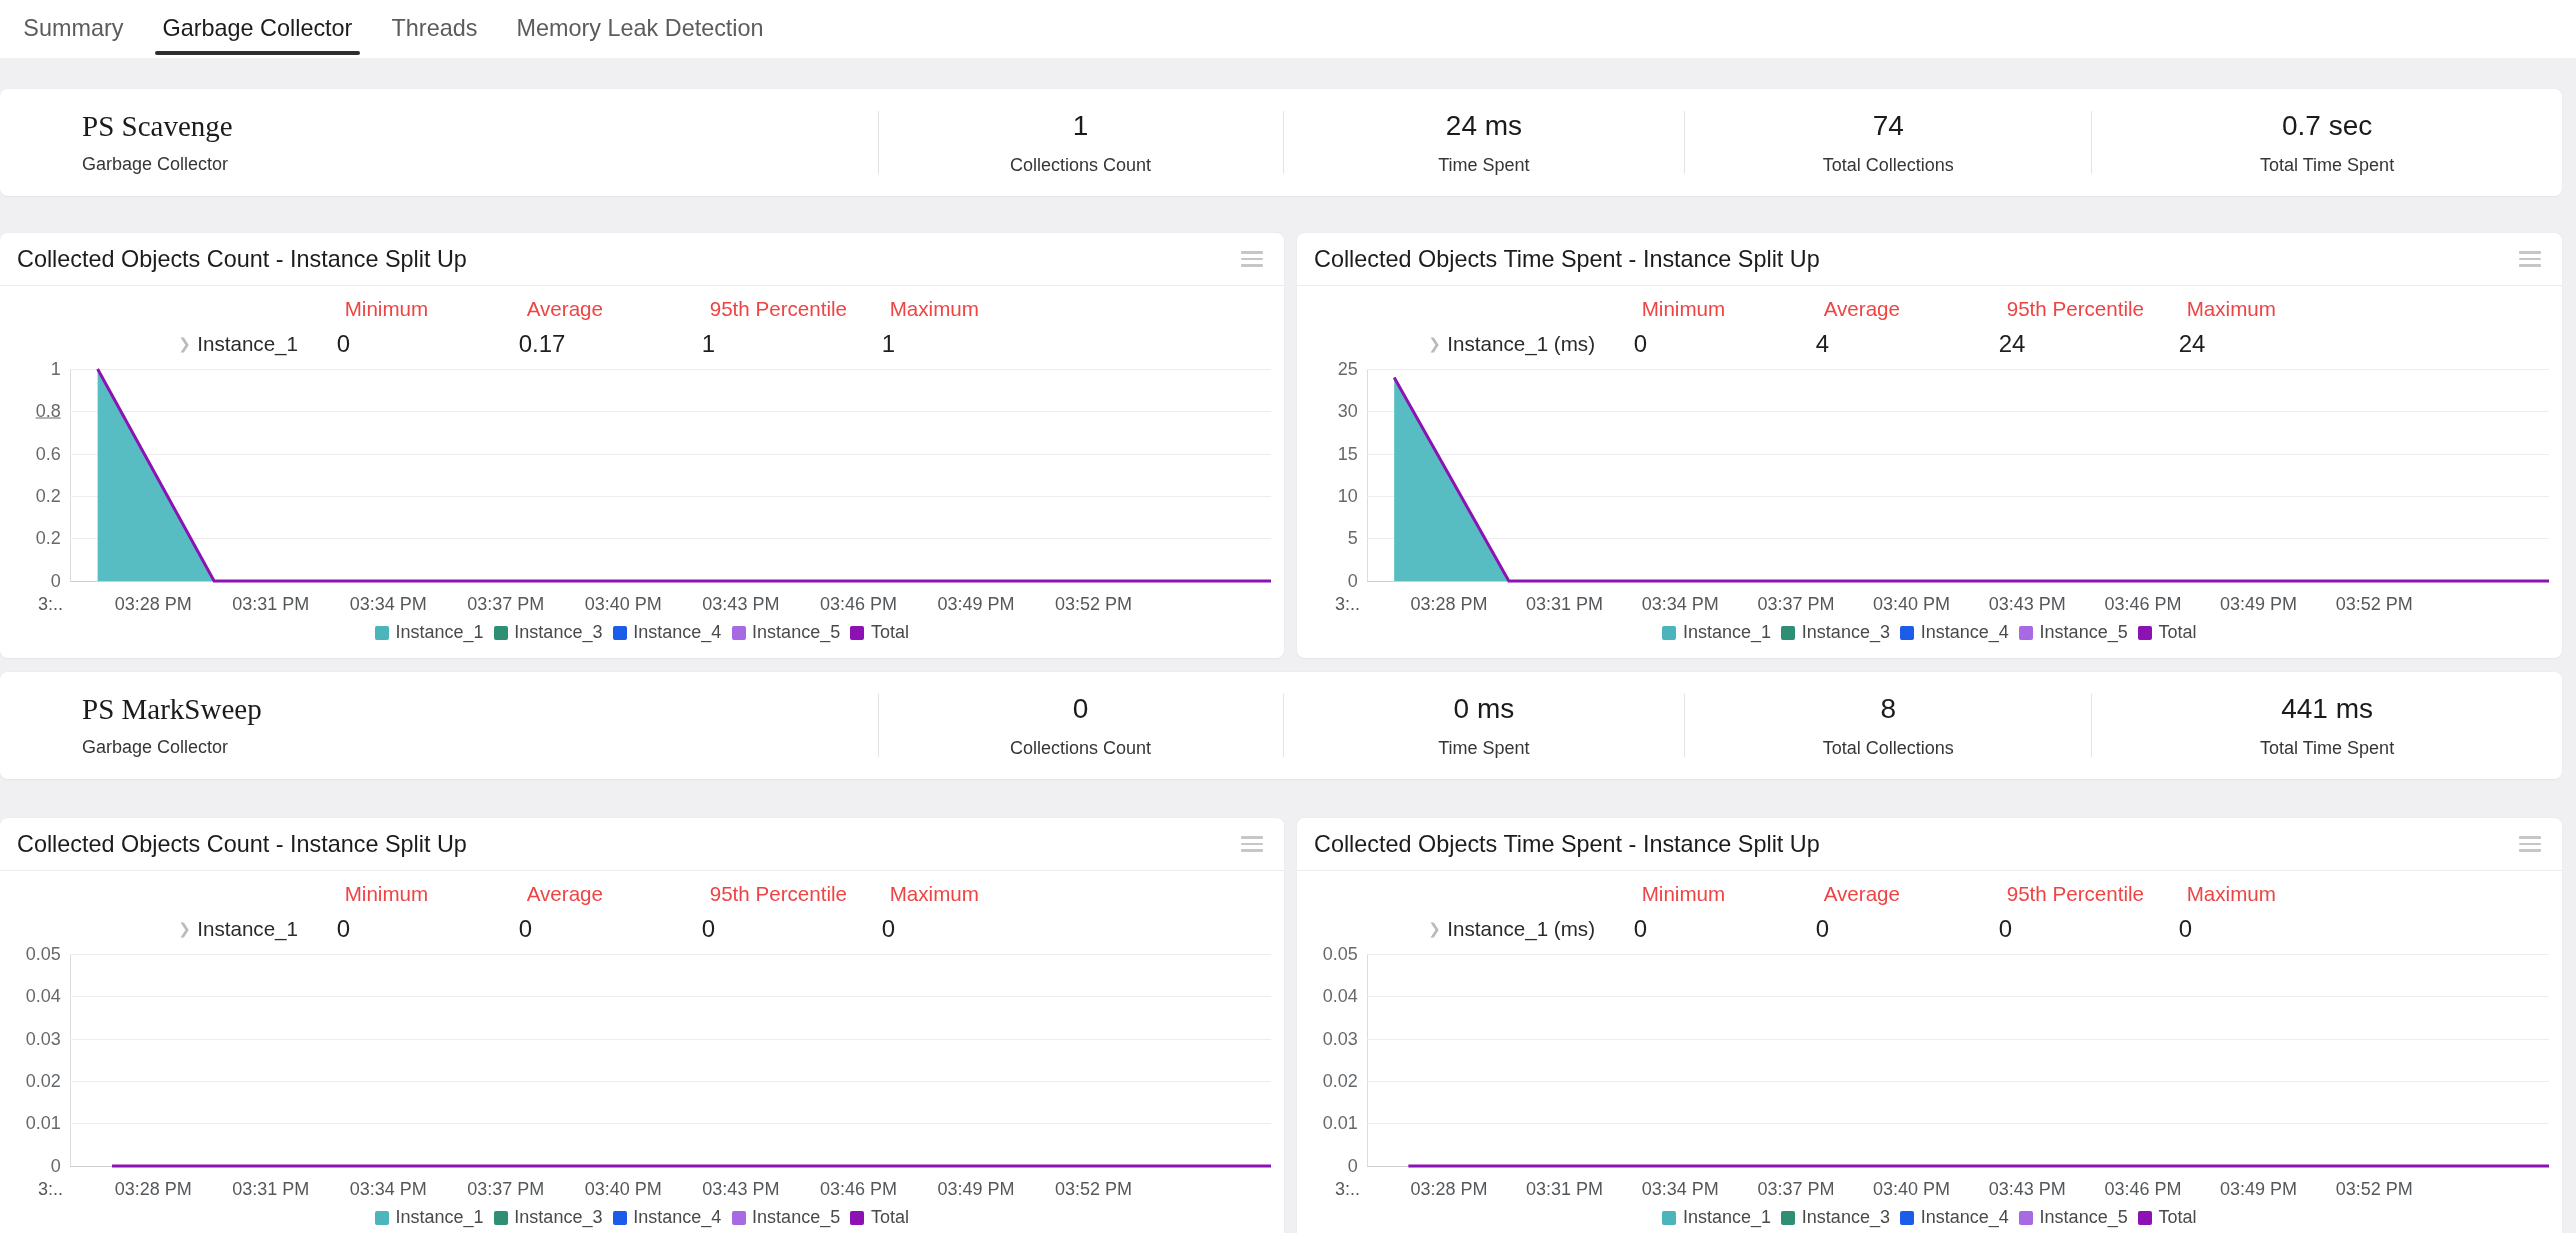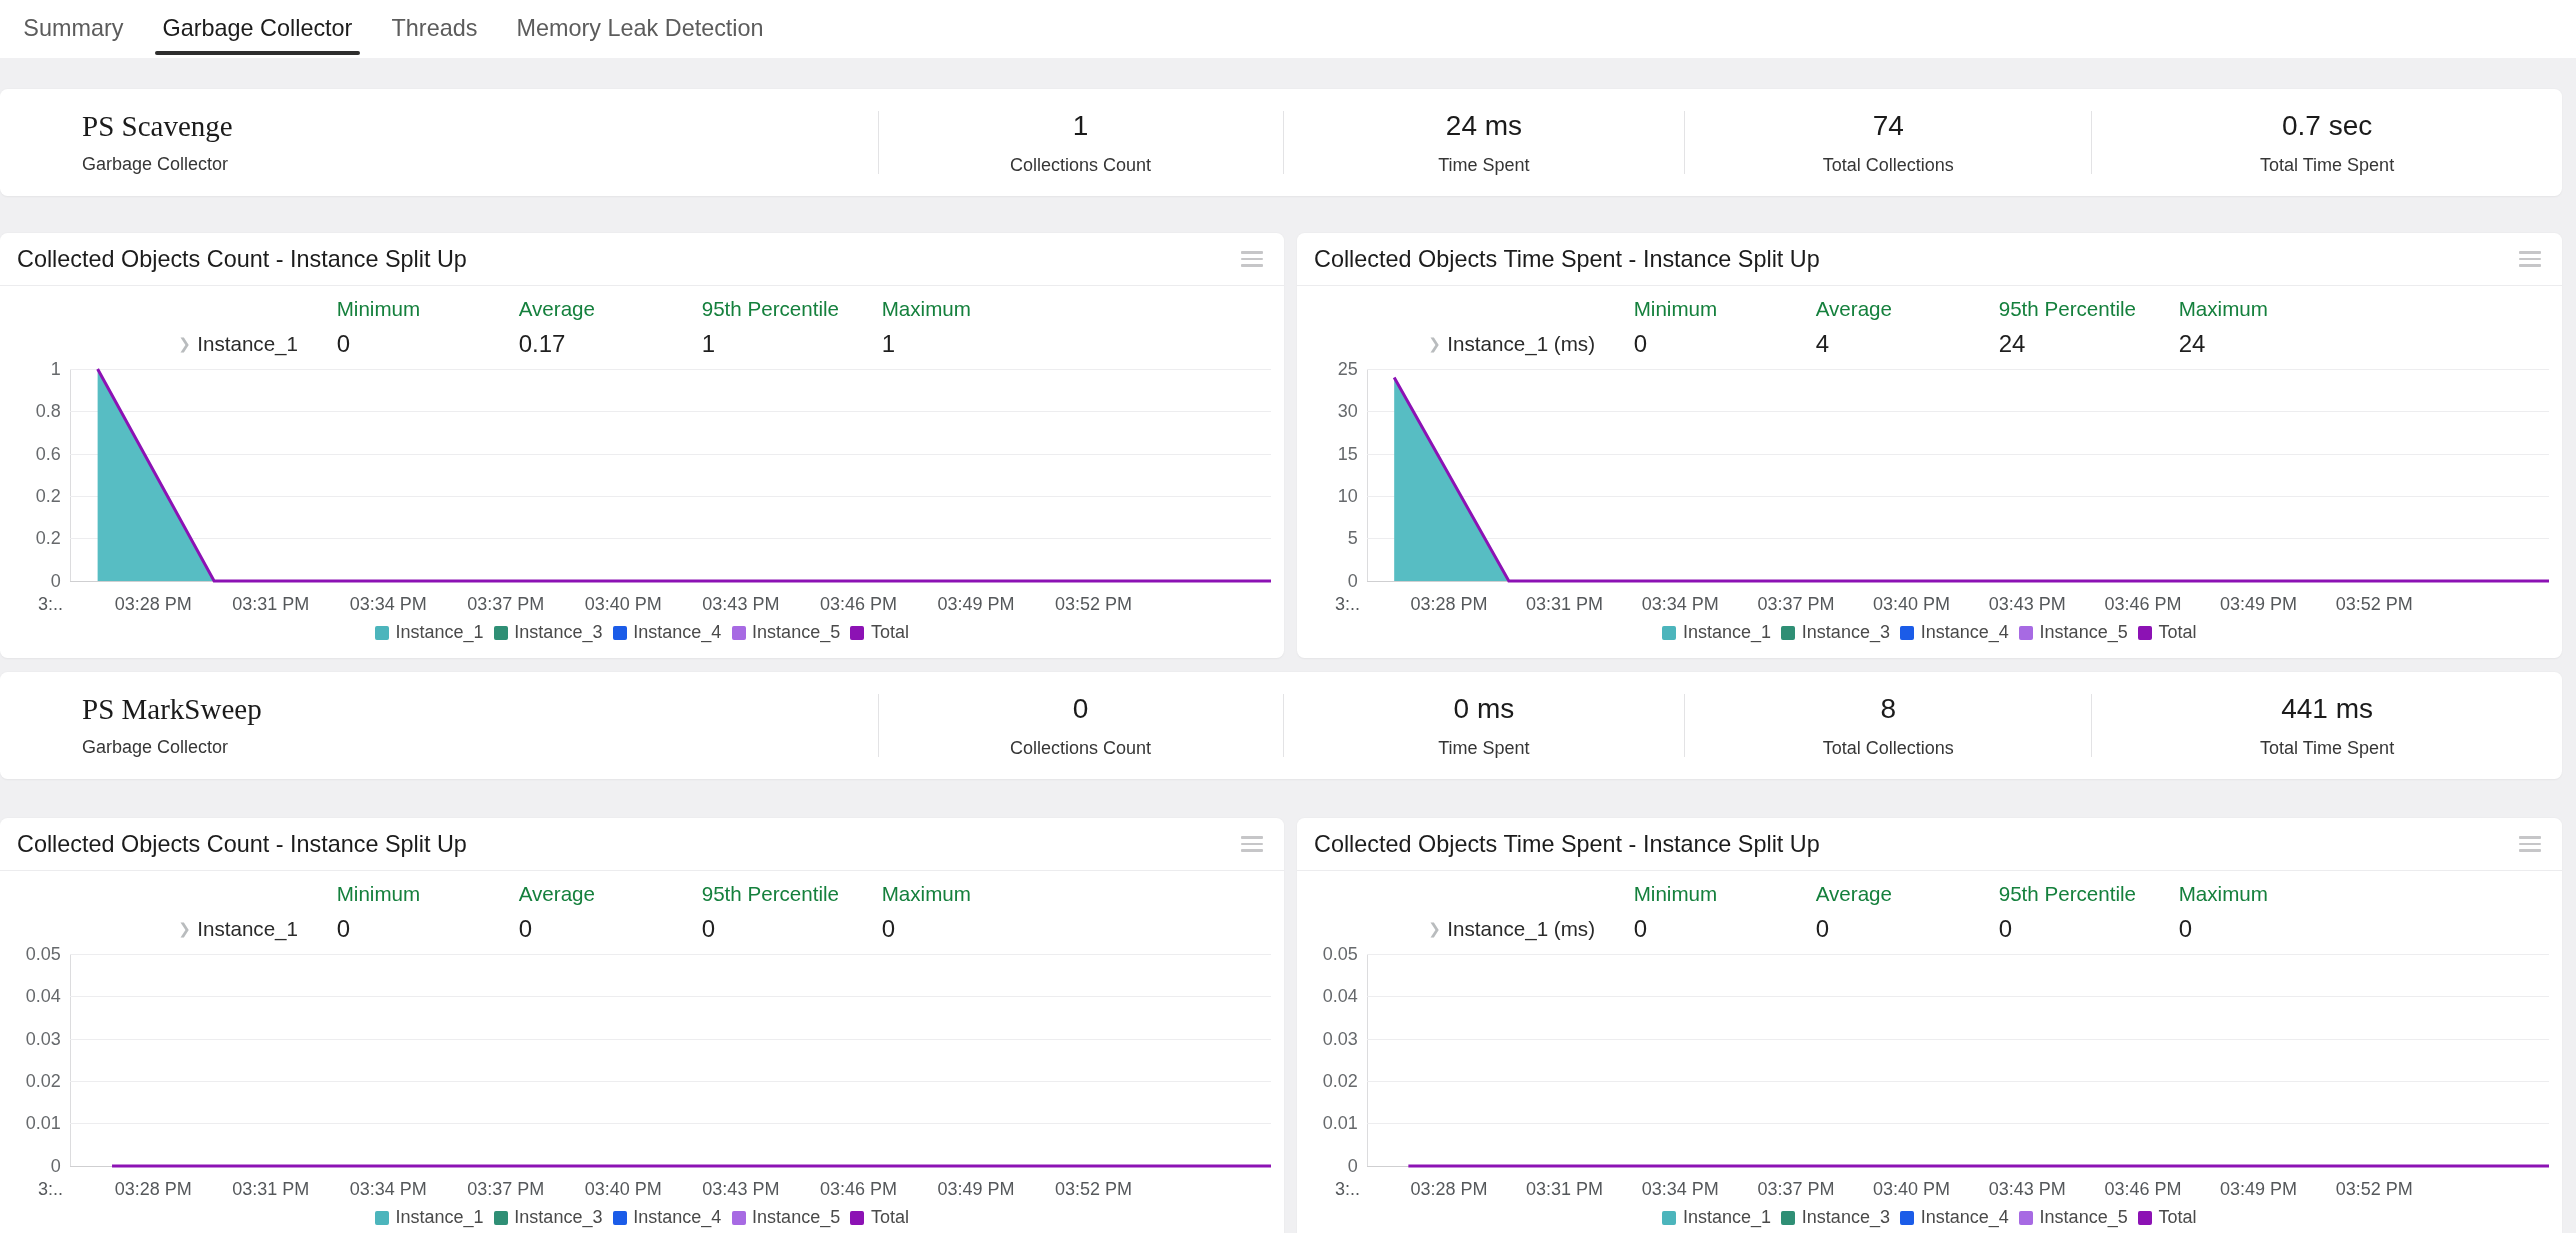--- a/index.html
+++ b/index.html
@@ -33,21 +33,21 @@
   .charts-row.second{margin-top:39px;}
   .chart-panel{background:#fff;border-radius:7.5px;height:425px;box-shadow:0 0.9px 1.9px rgba(0,0,0,0.05);box-sizing:border-box;overflow:visible;}
   .chart-panel.left{width:1284px;flex:none;}
   .chart-panel.right{flex:1;}
   .chart-head{height:52px;display:flex;align-items:center;justify-content:space-between;padding:0 18.7px 0 17px;border-bottom:0.9px solid #ececee;}
   .chart-title{font-size:23.4px;font-weight:400;color:#1c1c1c;margin:0;}
   .menu-icon{display:flex;flex-direction:column;gap:3.7px;cursor:pointer;padding:3.7px 1.9px;}
   .menu-icon span{width:22.4px;height:2.8px;background:#c6c6c8;border-radius:0.9px;}
   
   .chart-table{display:grid;grid-template-columns:333px 182px 183px 180px auto;padding-top:11.2px;row-gap:8.4px;align-items:center;}
-  .ct-header{font-size:20.6px;color:#15803d;padding-left:3.7px;}
+  .ct-header{font-size:20.6px;color:#ef4444;padding-left:3.7px;margin-left:8px;}
   .ct-label{display:flex;justify-content:flex-end;align-items:center;gap:6.5px;padding-right:35px;font-size:20.6px;color:#2b2b2b;cursor:pointer;}
   .chevron{color:#b9bcbe;font-size:15px;line-height:1;}
   .ct-value{font-size:24px;color:#1f1f1f;padding-left:3.7px;}
   
   .plot{position:relative;margin:11.2px 13px 0 70px;height:212px;}
   .plot::before{content:"";position:absolute;left:0;top:0;bottom:0;width:0.9px;background:#dcdcde;}
   .gridline{position:absolute;left:0;right:0;height:0.9px;background:#ededef;}
   .gridline.base{background:#cfcfd1;}
   .ytick{position:absolute;right:calc(100% + 9.3px);transform:translateY(-50%);font-size:18px;color:#66696c;white-space:nowrap;}
   .series-svg{position:absolute;left:0;top:0;width:100%;height:100%;overflow:visible;}
@@ -118,21 +118,21 @@
           </div>
         <div class="ct-value">0</div>
         <div class="ct-value">0.17</div>
         <div class="ct-value">1</div>
         <div class="ct-value">1</div>
       </div>
       <div class="plot">
           <div class="gridline" style="top: 0%;"></div>
           <div class="ytick" style="top: 0%;">1</div>
           <div class="gridline" style="top: 20%;"></div>
-          <div class="ytick" style="top: 20%;">0.8</div>
+          <div class="ytick" style="top: 20%; text-decoration: underline;">0.8</div>
           <div class="gridline" style="top: 40%;"></div>
           <div class="ytick" style="top: 40%;">0.6</div>
           <div class="gridline" style="top: 60%;"></div>
           <div class="ytick" style="top: 60%;">0.2</div>
           <div class="gridline" style="top: 80%;"></div>
           <div class="ytick" style="top: 80%;">0.2</div>
           <div class="gridline base" style="top: 100%;"></div>
           <div class="ytick" style="top: 100%;">0</div>
           <svg viewBox="0 0 1000 1000" preserveAspectRatio="none" class="series-svg">
             <path d="M23,0 L120,1000 L1000,1000 L1000,1000 L23,1000 Z" fill="#57bdc3"></path>

